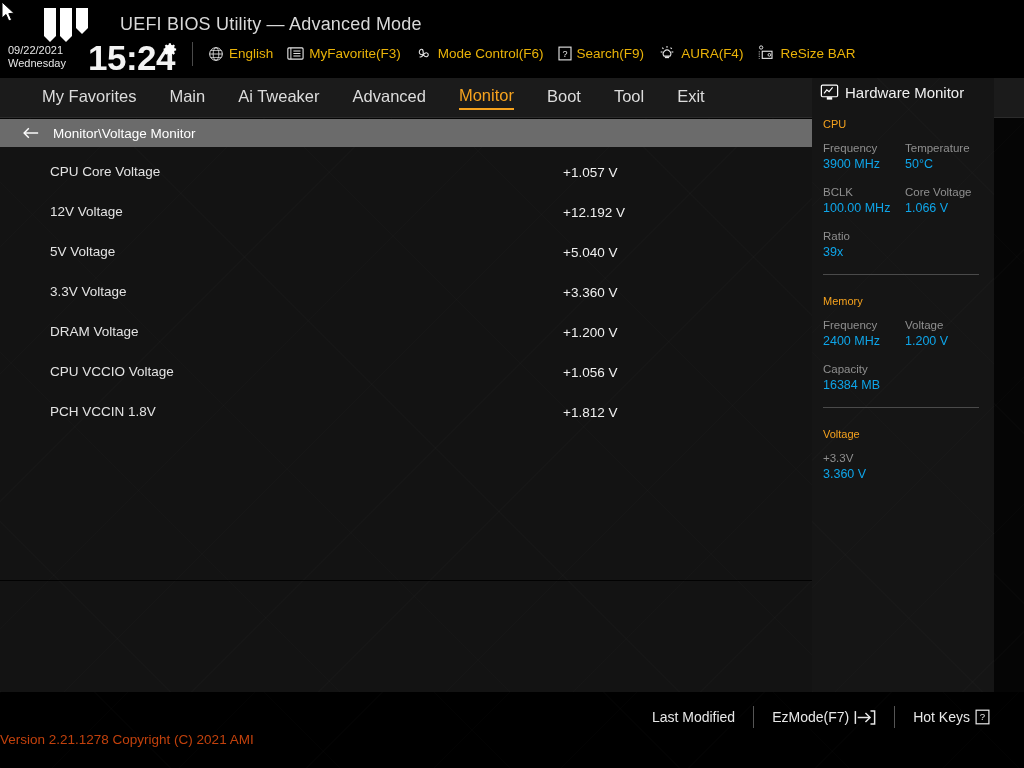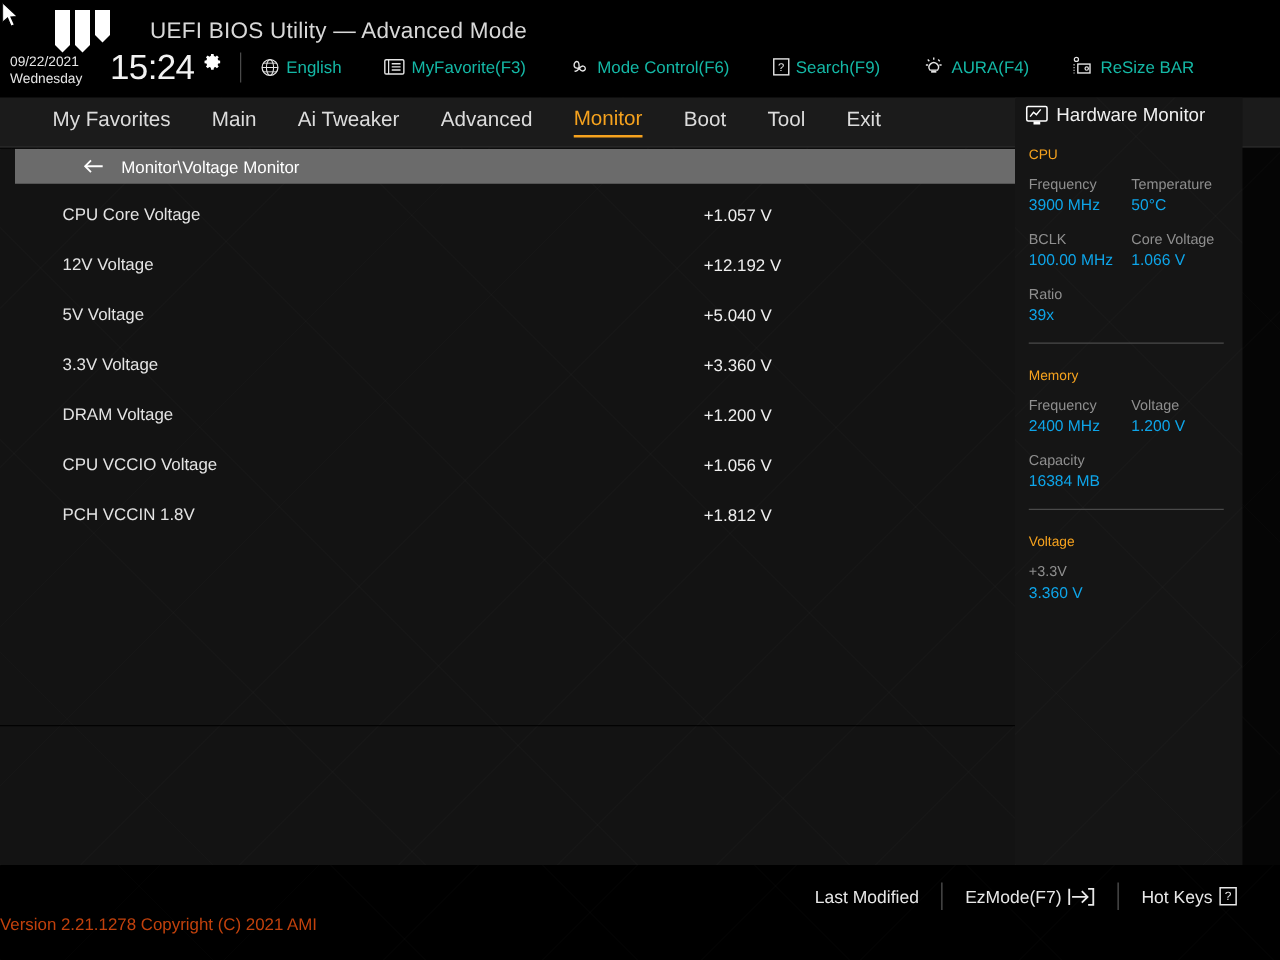--- a/index.html
+++ b/index.html
@@ -57,22 +57,22 @@
     position: absolute;
     left: 8px; top: 44px;
     font-size: 11px;
     line-height: 12.5px;
     color: #e6e6e6;
   }
 
   .clock {
     position: absolute;
     left: 88px; top: 38px;
-    font-size: 28px;
-    font-weight: 400;
+    font-size: 35px;
+    font-weight: 700;
     color: #f2f2f2;
     letter-spacing: -0.5px;
   }
 
   .gear-ic {
     position: absolute;
     left: 163px; top: 42px;
     width: 15px; height: 15px;
   }
 
@@ -80,23 +80,23 @@
     position: absolute;
     left: 192px; top: 42px;
     width: 1px; height: 24px;
     background: #4a4a4a;
   }
 
   .toolbar {
     position: absolute;
     left: 208px; top: 45px;
     display: flex;
-    gap: 34px;
+    gap: 14px;
     font-size: 13.5px;
-    color: #14b8a6;
+    color: #eab308;
     white-space: nowrap;
   }
   .tb-item { display: flex; align-items: center; gap: 5px; cursor: pointer; }
   .tb-item svg { display: block; }
 
   
   .navbar {
     position: absolute;
     left: 0; top: 78px;
     width: 1024px; height: 40px;
@@ -127,27 +127,26 @@
   .main {
     position: absolute;
     left: 0; top: 119px;
     width: 834px; height: 573px;
     background: #131313;
     overflow: hidden;
   }
 
   .crumb {
     position: absolute;
-    left: 12px; top: 0;
+    left: 0; top: 0;
     width: 816px; height: 28px;
     background: #6b6b6b;
     display: flex;
     align-items: center;
     cursor: pointer;
-    padding-left: 32px;
   }
   .crumb-arrow {
     margin-left: 22px;
     margin-right: 14px;
     width: 17px; height: 14px;
   }
   .crumb-txt { font-size: 13.5px; color: #ffffff; }
 
   .rows {
     position: absolute;

